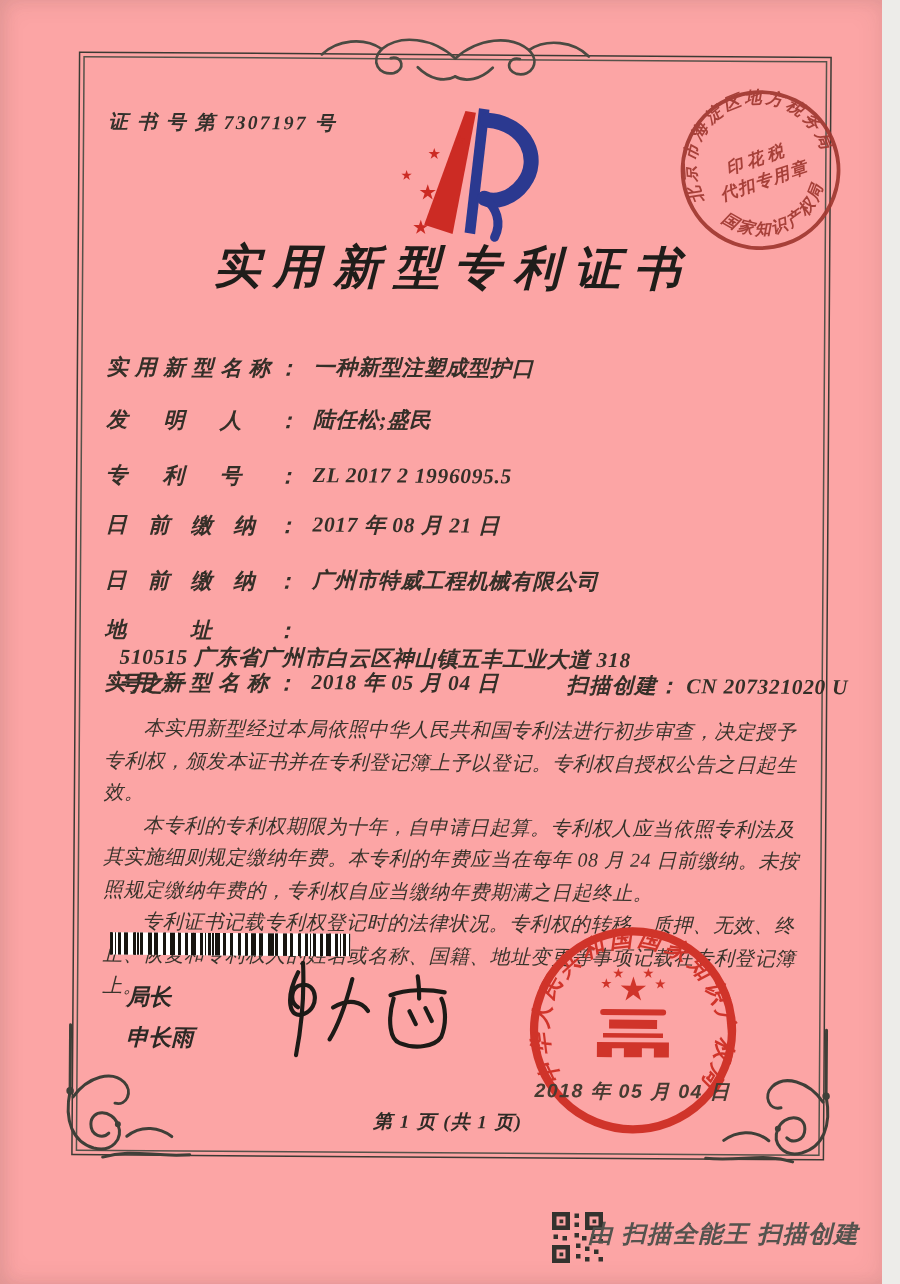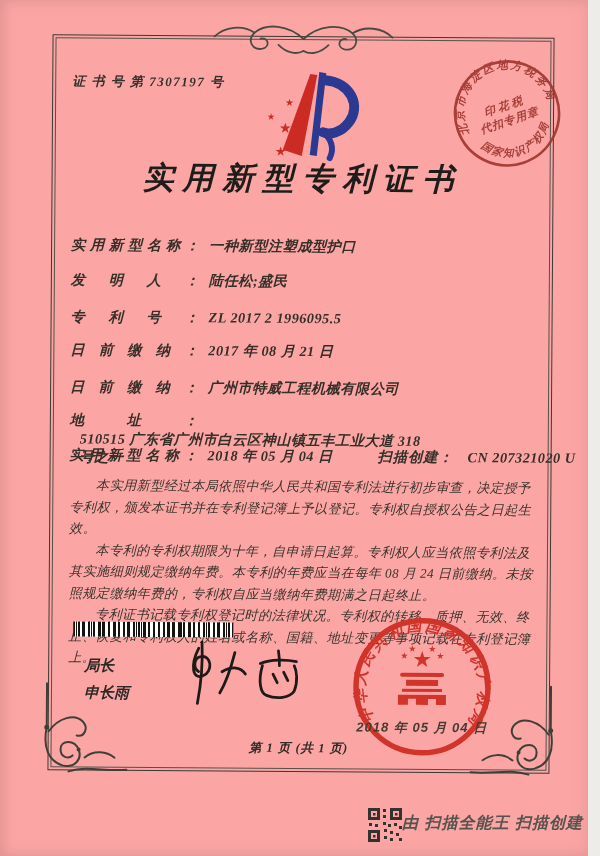--- a/index.html
+++ b/index.html
@@ -40,21 +40,21 @@
     display:inline-block;width:128px;font-weight:bold;
     text-align:justify;text-align-last:justify;-moz-text-align-last:justify;
     vertical-align:top;
   }
   .fvalue{
     display:inline-block;margin-left:10px;font-weight:600;letter-spacing:.5px;
     vertical-align:top;max-width:345px;line-height:18px;
   }
   .fcell2{position:absolute;left:308px;top:0;white-space:nowrap;}
   .fcell2 .flabel2{font-weight:bold;letter-spacing:1px;}
-  .fcell2 .fvalue2{font-weight:600;margin-left:14px;letter-spacing:.5px;}
+  .fcell2 .fvalue2{font-weight:600;margin-left:4px;letter-spacing:.5px;}
   
   .bodytext{
     position:absolute;left:20px;top:440px;width:464px;
     font-size:13.2px;line-height:21.5px;color:#3a342c;font-weight:500;letter-spacing:.4px;
   }
   .bodytext p{margin:0;text-indent:2em;}
   
   .barcode{
     position:absolute;left:25px;top:587px;width:160px;height:15px;background:#fff;
     background-image:
@@ -80,21 +80,21 @@
     position:absolute;left:0;top:704px;width:100%;text-align:center;
     font-size:12.5px;font-weight:bold;color:#2f2b26;letter-spacing:1px;
   }
   
   .ornament{position:absolute;color:#45453c;}
   .orn-top{left:50%;top:-13px;transform:translateX(-50%);}
   .orn-bl{left:-9px;bottom:-14px;}
   .orn-br{right:-9px;bottom:-14px;transform:scaleX(-1);}
   
   .scan-credit{
-    position:absolute;left:402px;top:813px;
+    position:absolute;left:392px;top:813px;
     font-family:"Liberation Sans","DejaVu Sans",sans-serif;
     font-size:16px;font-weight:bold;color:#55534e;letter-spacing:1px;
   }
   .qr{position:absolute;left:366px;top:806px;}
 </style>
 </head>
 <body>
 
 <div class="scan">
 

